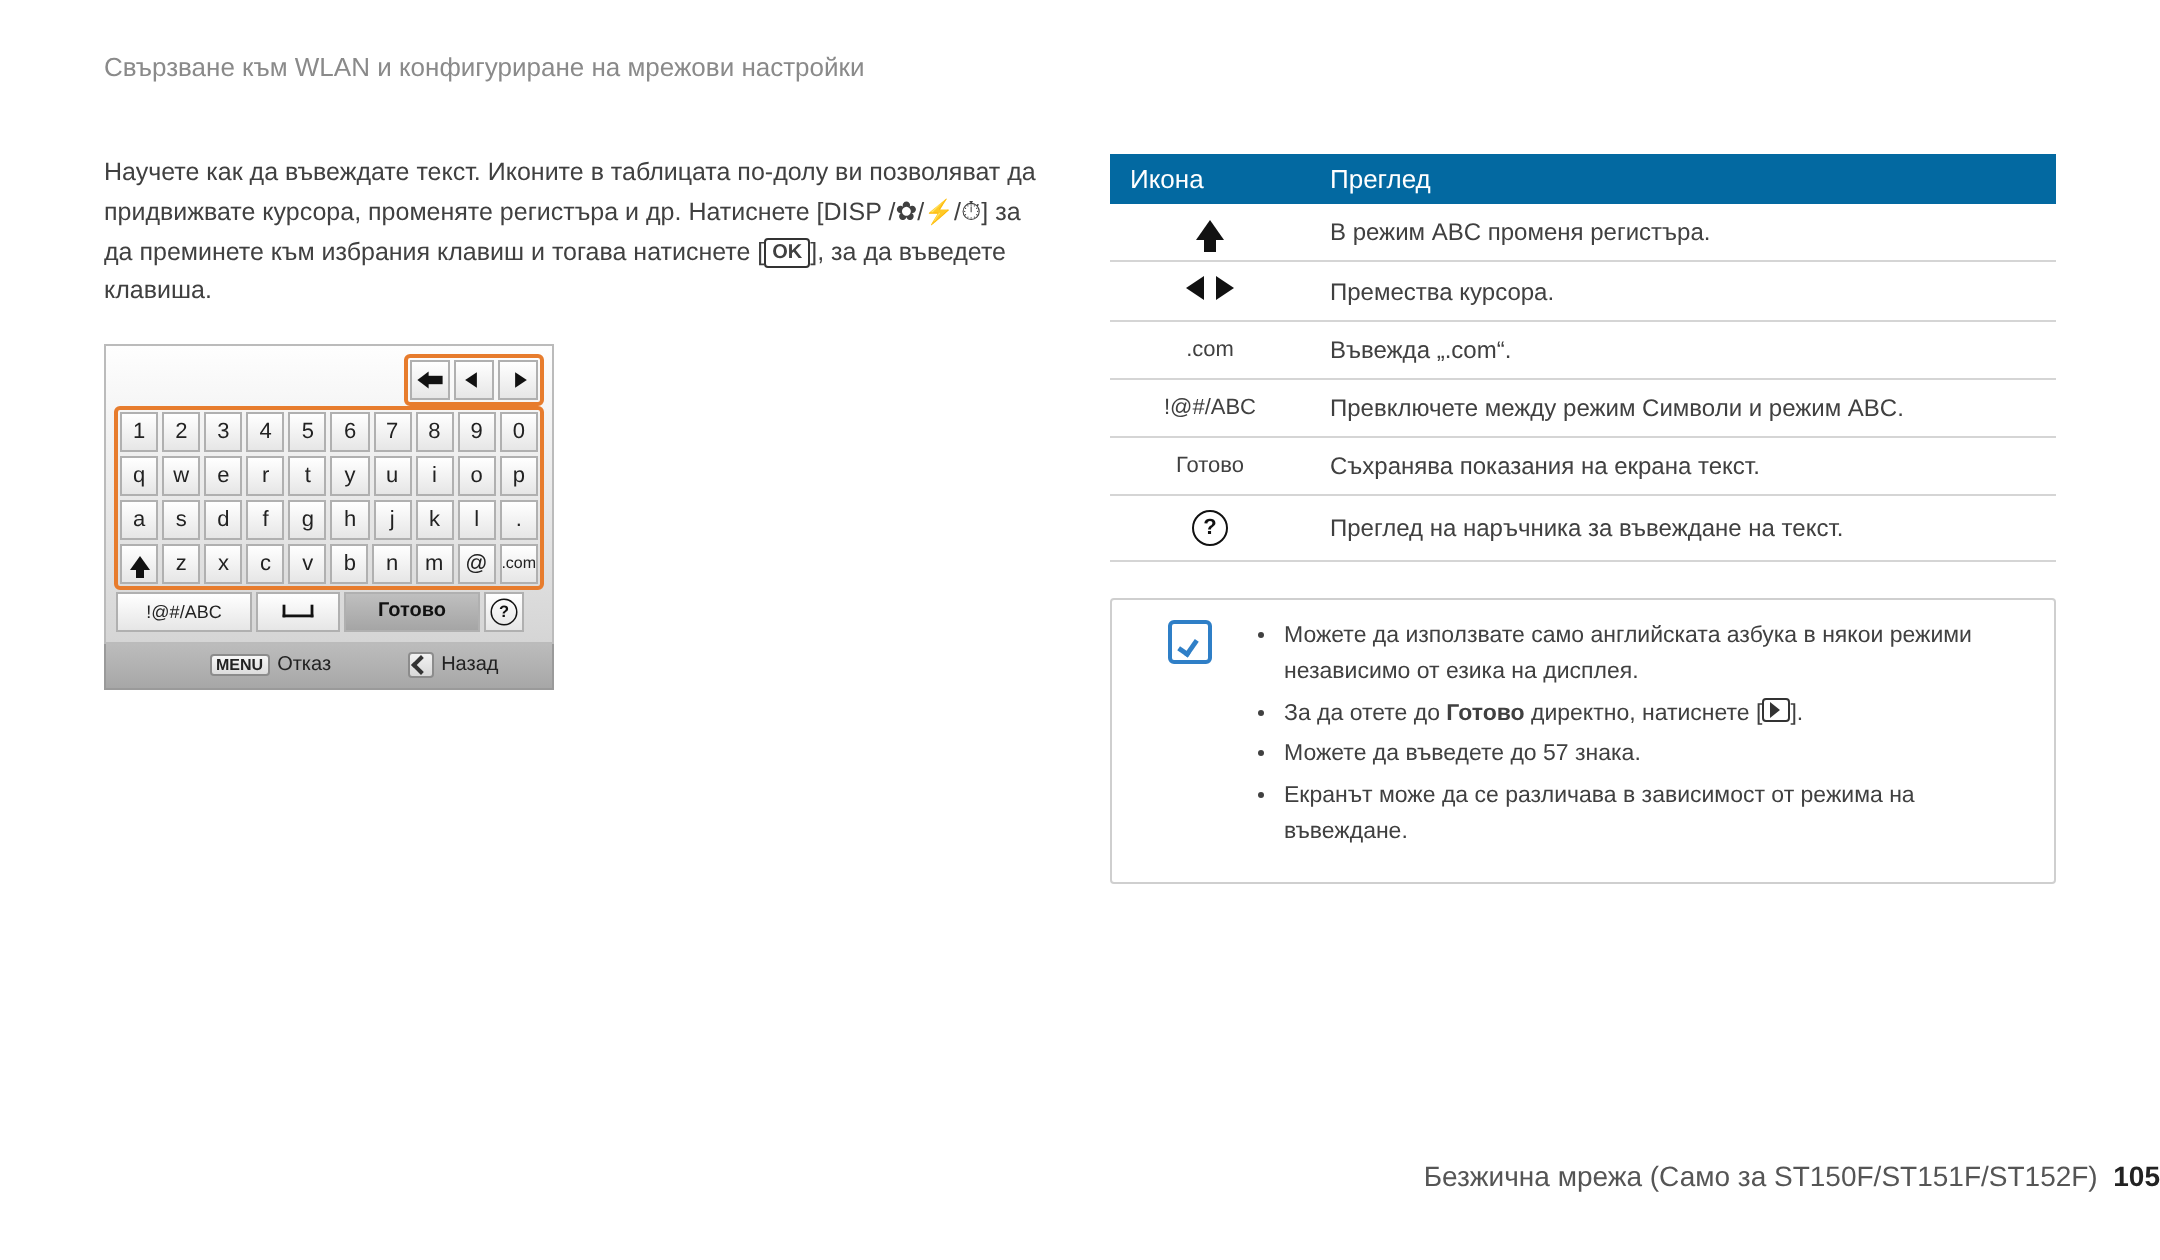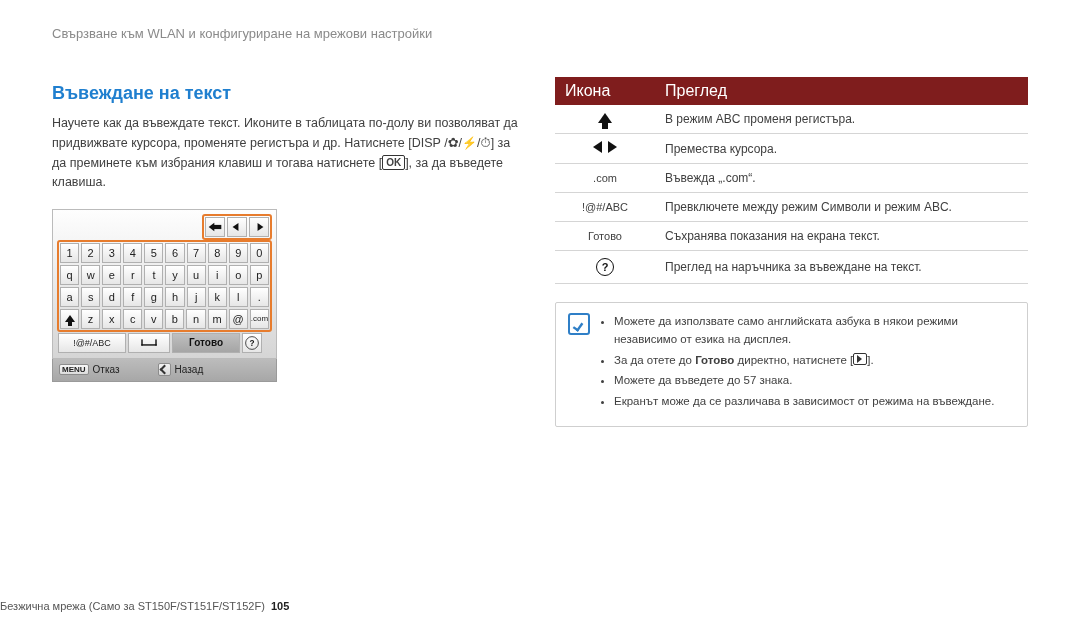--- a/index.html
+++ b/index.html
@@ -93,21 +93,21 @@
     background: linear-gradient(#bcbcbc,#a7a7a7);
     border: 1px solid #9a9a9a;
     border-top: none;
     padding: 3px 6px;
     height: 16px;
     display: flex;
     align-items: center;
     font-size: 10px;
     color: #222;
   }
-  .kbd-status .seg { display:flex; align-items:center; gap:4px; }
+  .kbd-status .seg { display:flex; align-items:center; gap:4px;margin-left:46px; }
   .kbd-status .seg.right { margin-left: 38px; }
   .menu-chip {
     display:inline-block; background: linear-gradient(#f7f7f7,#dcdcdc);
     border:1px solid #8c8c8c; border-radius:2px;
     font-size:8px; padding:0 2px; font-weight:bold;
   }
   .back-icon {
     display:inline-block; width:11px; height:11px;
     background:linear-gradient(#f2f2f2,#d8d8d8);
     border:1px solid #8c8c8c; border-radius:2px; position:relative;
@@ -118,46 +118,46 @@
     transform: rotate(45deg);
   }
 
   
   table.icon-table {
     width: 100%;
     border-collapse: collapse;
     font-size: 12px;
   }
   table.icon-table th {
-    background: #7f1d1d;
+    background: #0369a1;
     color: #fff;
     font-weight: normal;
     text-align: left;
     padding: 5px 10px;
-    font-size: 16px;
+    font-size: 13px;
   }
   table.icon-table th:first-child { width: 80px; }
   table.icon-table td {
     border-bottom: 1px solid #d5d5d5;
     padding: 7px 10px;
     vertical-align: middle;
     color: #404040;
   }
   table.icon-table td.icon-cell { text-align:center; }
   .sym { font-size: 14px; color:#111; }
   .sym.small { font-size: 11px; }
 
   
   .note-box {
     border: 1px solid #cfcfcf;
     border-radius: 2px;
     margin-top: 18px;
-    padding: 10px 12px 12px 12px;
-    display: flex;
-    gap: 10px;
+    padding: 10px 12px 12px 28px;
+    display: flex;
+    gap: 22px;
     font-size: 11.5px;
     line-height: 1.55;
     color: #404040;
   }
   .note-icon {
     flex: 0 0 18px;
     width: 18px; height: 18px;
     border: 2px solid #2f7fc7;
     border-radius: 3px;
     position: relative;
@@ -177,23 +177,23 @@
     width:12px; height:10px; position:relative; vertical-align:-1px;
   }
   .play-box::after{
     content:""; position:absolute; left:3px; top:1px;
     border-left:5px solid #333; border-top:4px solid transparent;
     border-bottom:4px solid transparent;
   }
 
   .footer {
     position: absolute;
-    left: 0; right: 0; bottom: 18px;
-    text-align: left;
-    font-size: 11px;
+    left: 0; right: 0; bottom: 34px;
+    text-align: right;
+    font-size: 14px;
     color: #555;
   }
   .footer b { color:#222; }
 
   
   .arrow-back {
     display:inline-block; width:18px; height:12px; position:relative;
   }
   .arrow-back::before{
     content:""; position:absolute; right:0; top:3px;
@@ -243,21 +243,20 @@
 </style>
 </head>
 <body>
 
 <div class="page">
   <div class="breadcrumb">Свързване към WLAN и конфигуриране на мрежови настройки</div>
 
   <div class="columns">
 
     <div class="col">
-      <div class="heading">Въвеждане на текст</div>
 
       <div class="intro">
         <span>Научете как да въвеждате текст. Иконите в таблицата по-долу ви позволяват да придвижвате курсора, променяте регистъра и др. Натиснете [</span><b>DISP</b> /<span class="flower">✿</span>/<span class="bolt">⚡</span>/<span class="timer">⏱</span><span>] за да преминете към избрания клавиш и тогава натиснете [</span><span class="ok-box">OK</span><span>], за да въведете клавиша.</span>
       </div>
 
       <div class="kbd-wrap">
         <div class="kbd">
 
           <div class="kbd-row center">
             <div class="orange-box row-orange">

